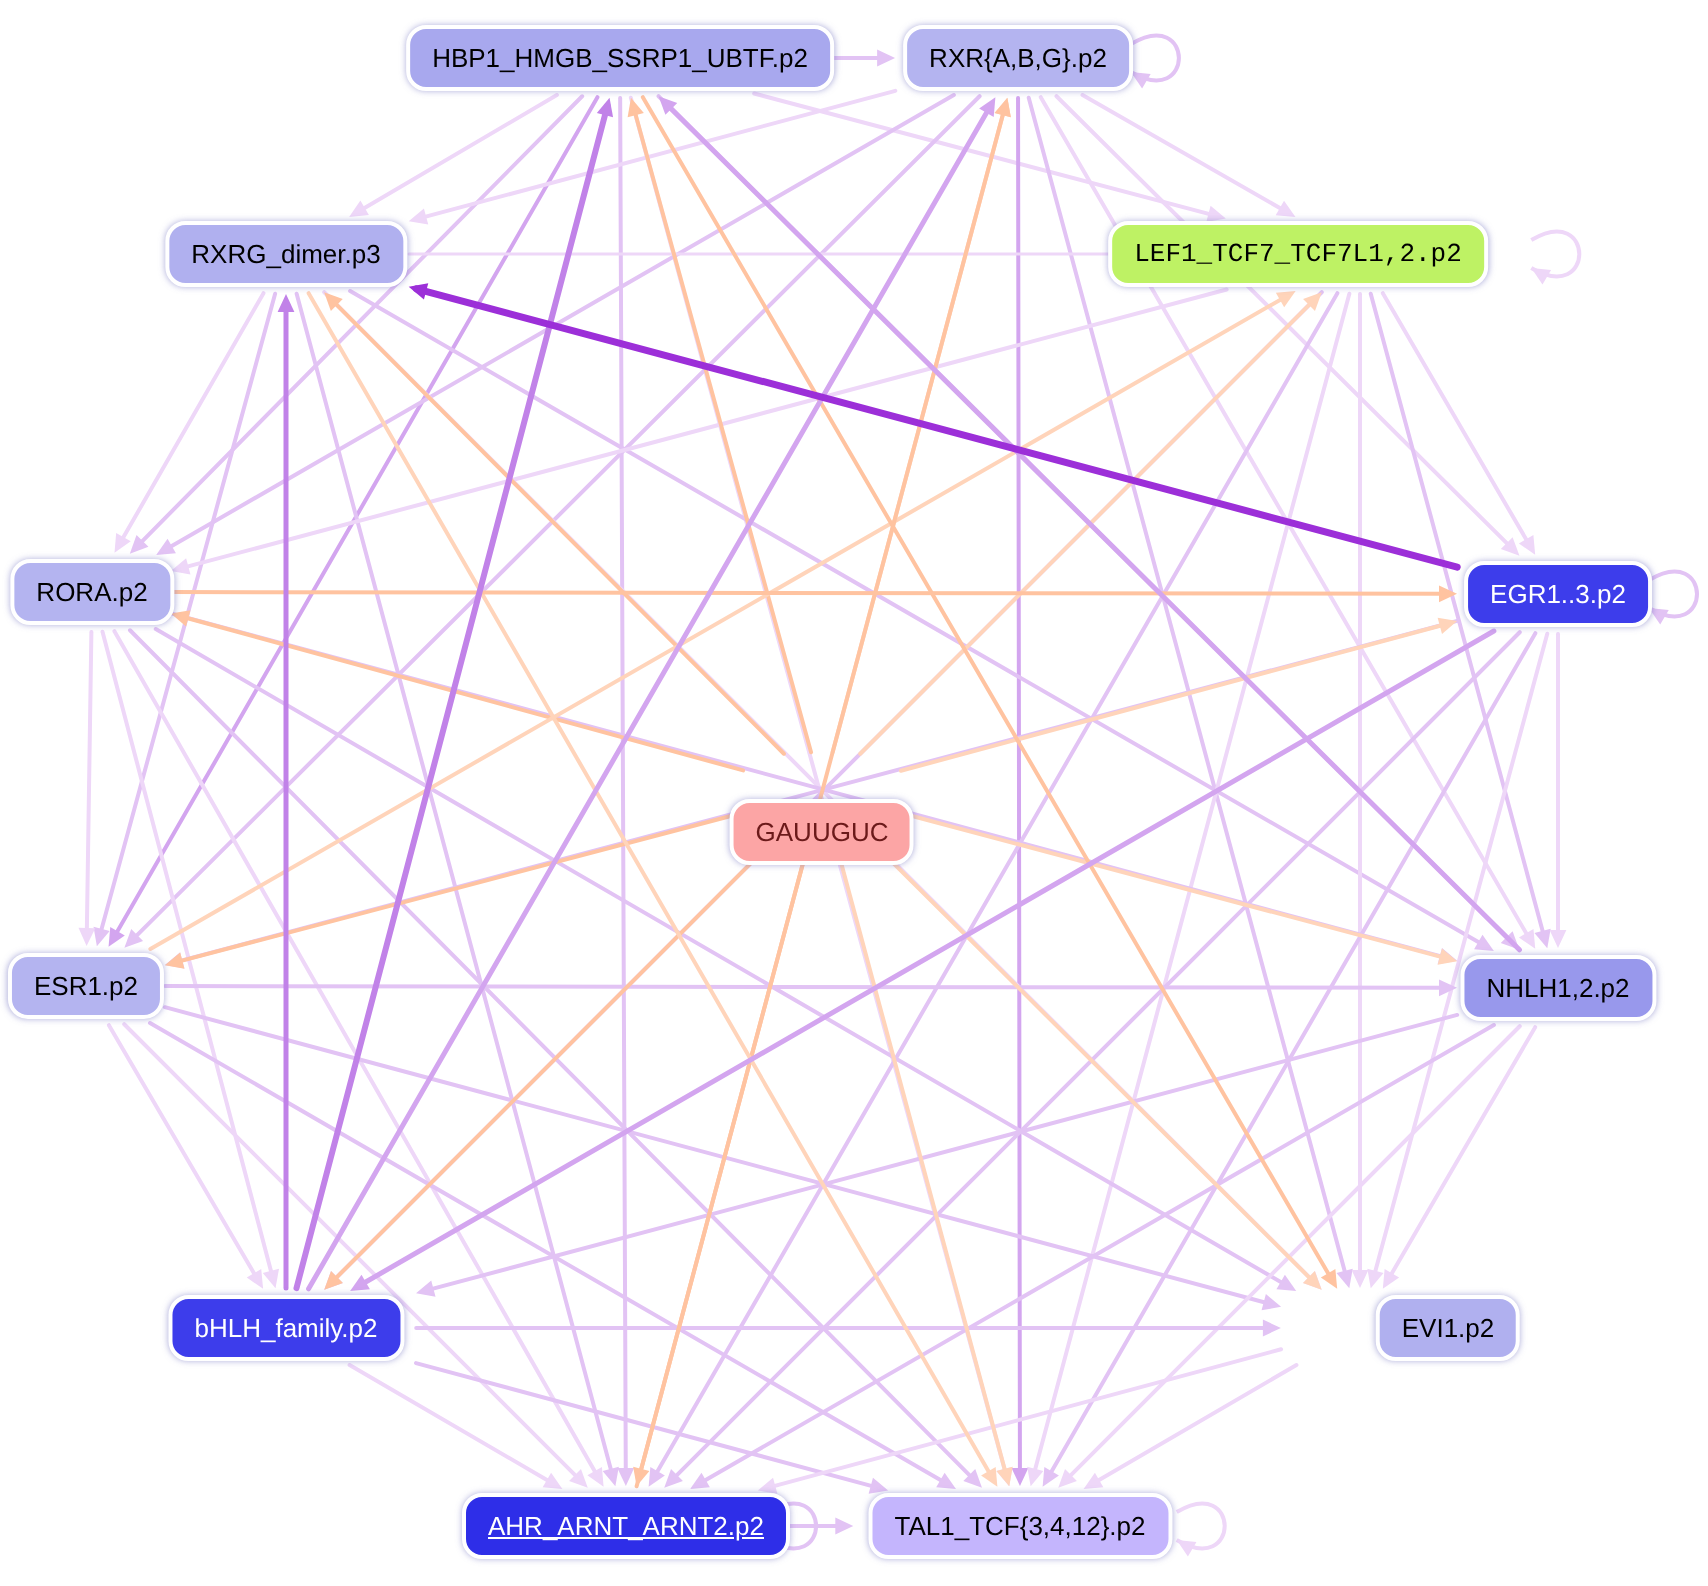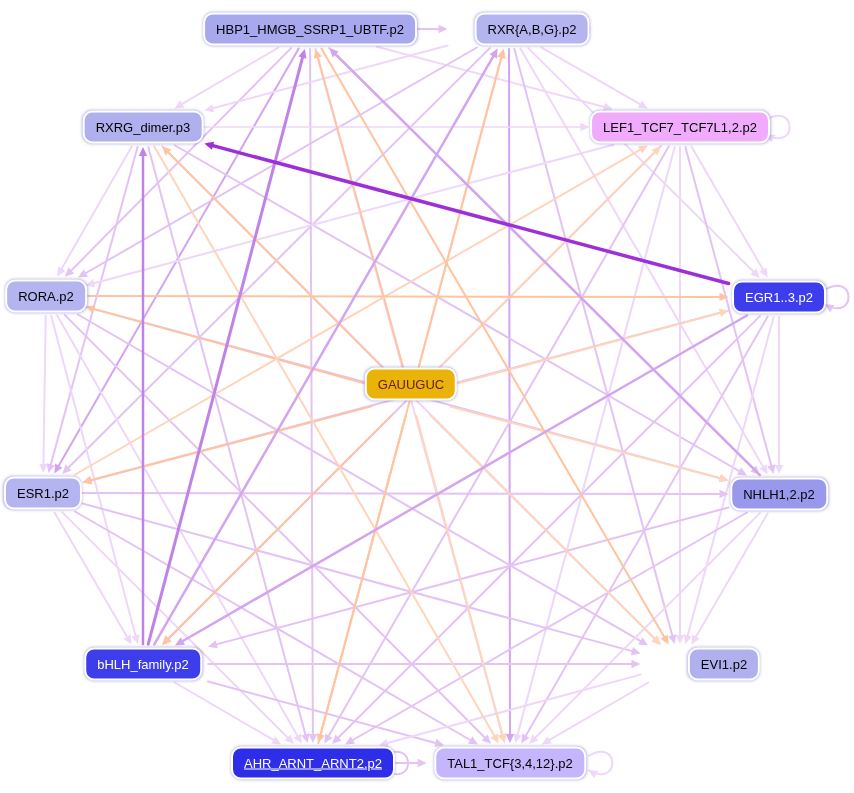--- a/index.html
+++ b/index.html
@@ -189,25 +189,25 @@
       <polygon points="765.65,134 775.5329554620193,134.98345886326783 771.2444299271137,142.20623871153" fill="#eed7f8"></polygon>
       <path d="M 824.5 290 C 856.5 271, 856.5 323, 824.5 304" fill="none" stroke="#e2c3f4" stroke-width="2"></path>
       <polygon points="824.5,304 834.3829554620194,304.98345886326786 830.0944299271138,312.20623871153" fill="#e2c3f4"></polygon>
       <path d="M 384.05 756 C 416.05 737, 416.05 789, 384.05 770" fill="none" stroke="#e2c3f4" stroke-width="2"></path>
       <polygon points="384.05,770 393.9329554620195,770.9834588632679 389.6444299271138,778.2062387115301" fill="#e2c3f4"></polygon>
       <path d="M 588.35 756 C 620.35 737, 620.35 789, 588.35 770" fill="none" stroke="#eed7f8" stroke-width="2"></path>
       <polygon points="588.35,770 598.2329554620194,770.9834588632679 593.9444299271138,778.2062387115301" fill="#eed7f8"></polygon>
     </svg>
 
 <div class="node" style="left: 310px; top: 29px; background: rgb(168, 168, 238); color: rgb(0, 0, 0);">HBP1_HMGB_SSRP1_UBTF.p2</div>
-    <div class="node" style="left: 509px; top: 29px; background: rgb(180, 180, 240); color: rgb(0, 0, 0); margin-left: 23px;">RXR{A,B,G}.p2</div>
+    <div class="node" style="left: 509px; top: 29px; background: rgb(180, 180, 240); color: rgb(0, 0, 0);">RXR{A,B,G}.p2</div>
     <div class="node" style="left: 143px; top: 127px; background: rgb(176, 176, 239); color: rgb(0, 0, 0);">RXRG_dimer.p3</div>
-    <div class="node" style="left: 680px; top: 127px; background: #f0abfc; color: rgb(0, 0, 0);">LEF1_TCF7_TCF7L1,2.p2</div>
+    <div class="node" style="left: 649px; top: 127px; background: #bef264; color: rgb(0, 0, 0); font-family: Liberation Mono, monospace;">LEF1_TCF7_TCF7L1,2.p2</div>
     <div class="node" style="left: 46px; top: 296px; background: rgb(180, 180, 240); color: rgb(0, 0, 0);">RORA.p2</div>
     <div class="node" style="left: 779px; top: 297px; background: rgb(61, 61, 235); color: rgb(255, 255, 255);">EGR1..3.p2</div>
-    <div class="node" style="left: 411px; top: 384px; background: #eab308; color: rgb(107, 26, 26);">GAUUGUC</div>
+    <div class="node" style="left: 411px; top: 416px; background: #fca5a5; color: rgb(107, 26, 26);">GAUUGUC</div>
     <div class="node" style="left: 43px; top: 493px; background: rgb(180, 180, 240); color: rgb(0, 0, 0); text-align: right;">ESR1.p2</div>
     <div class="node" style="left: 779px; top: 494px; background: rgb(152, 152, 236); color: rgb(0, 0, 0);">NHLH1,2.p2</div>
     <div class="node" style="left: 143px; top: 664px; background: rgb(61, 61, 235); color: rgb(255, 255, 255);">bHLH_family.p2</div>
     <div class="node" style="left: 680px; top: 664px; background: rgb(176, 176, 239); color: rgb(0, 0, 0); margin-left: 44px;">EVI1.p2</div>
     <div class="node" style="left: 313px; top: 763px; background: rgb(46, 46, 232); color: rgb(255, 255, 255); text-decoration: underline;">AHR_ARNT_ARNT2.p2</div>
     <div class="node" style="left: 510px; top: 763px; background: #c4b5fd; color: rgb(0, 0, 0);">TAL1_TCF{3,4,12}.p2</div>
   </div>
 
 </body></html>

